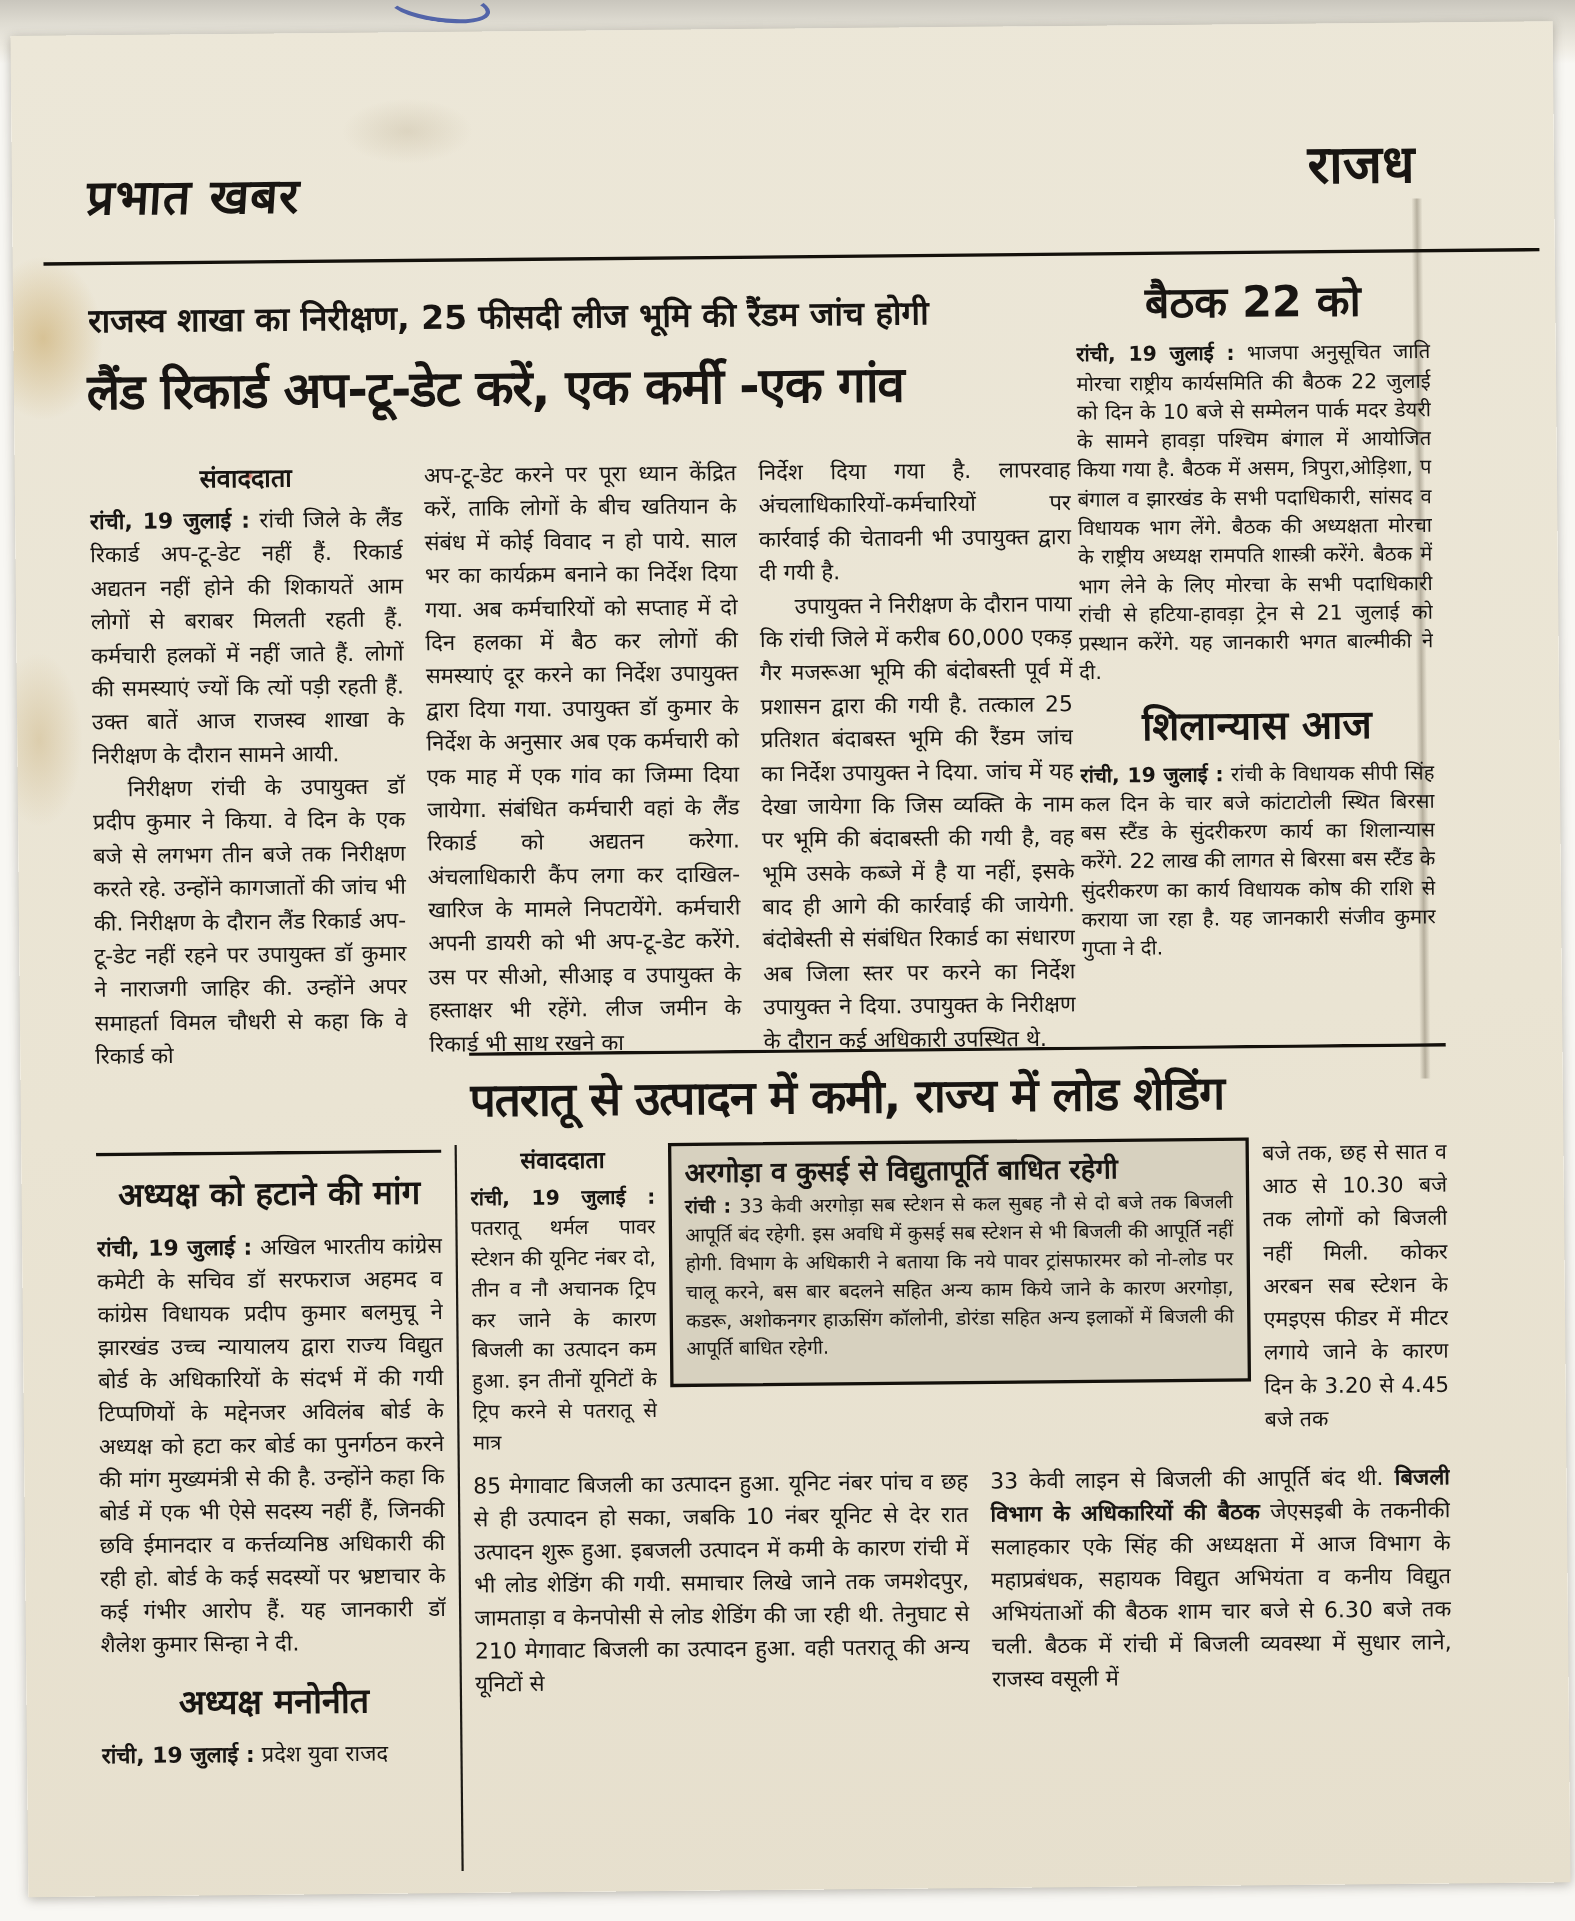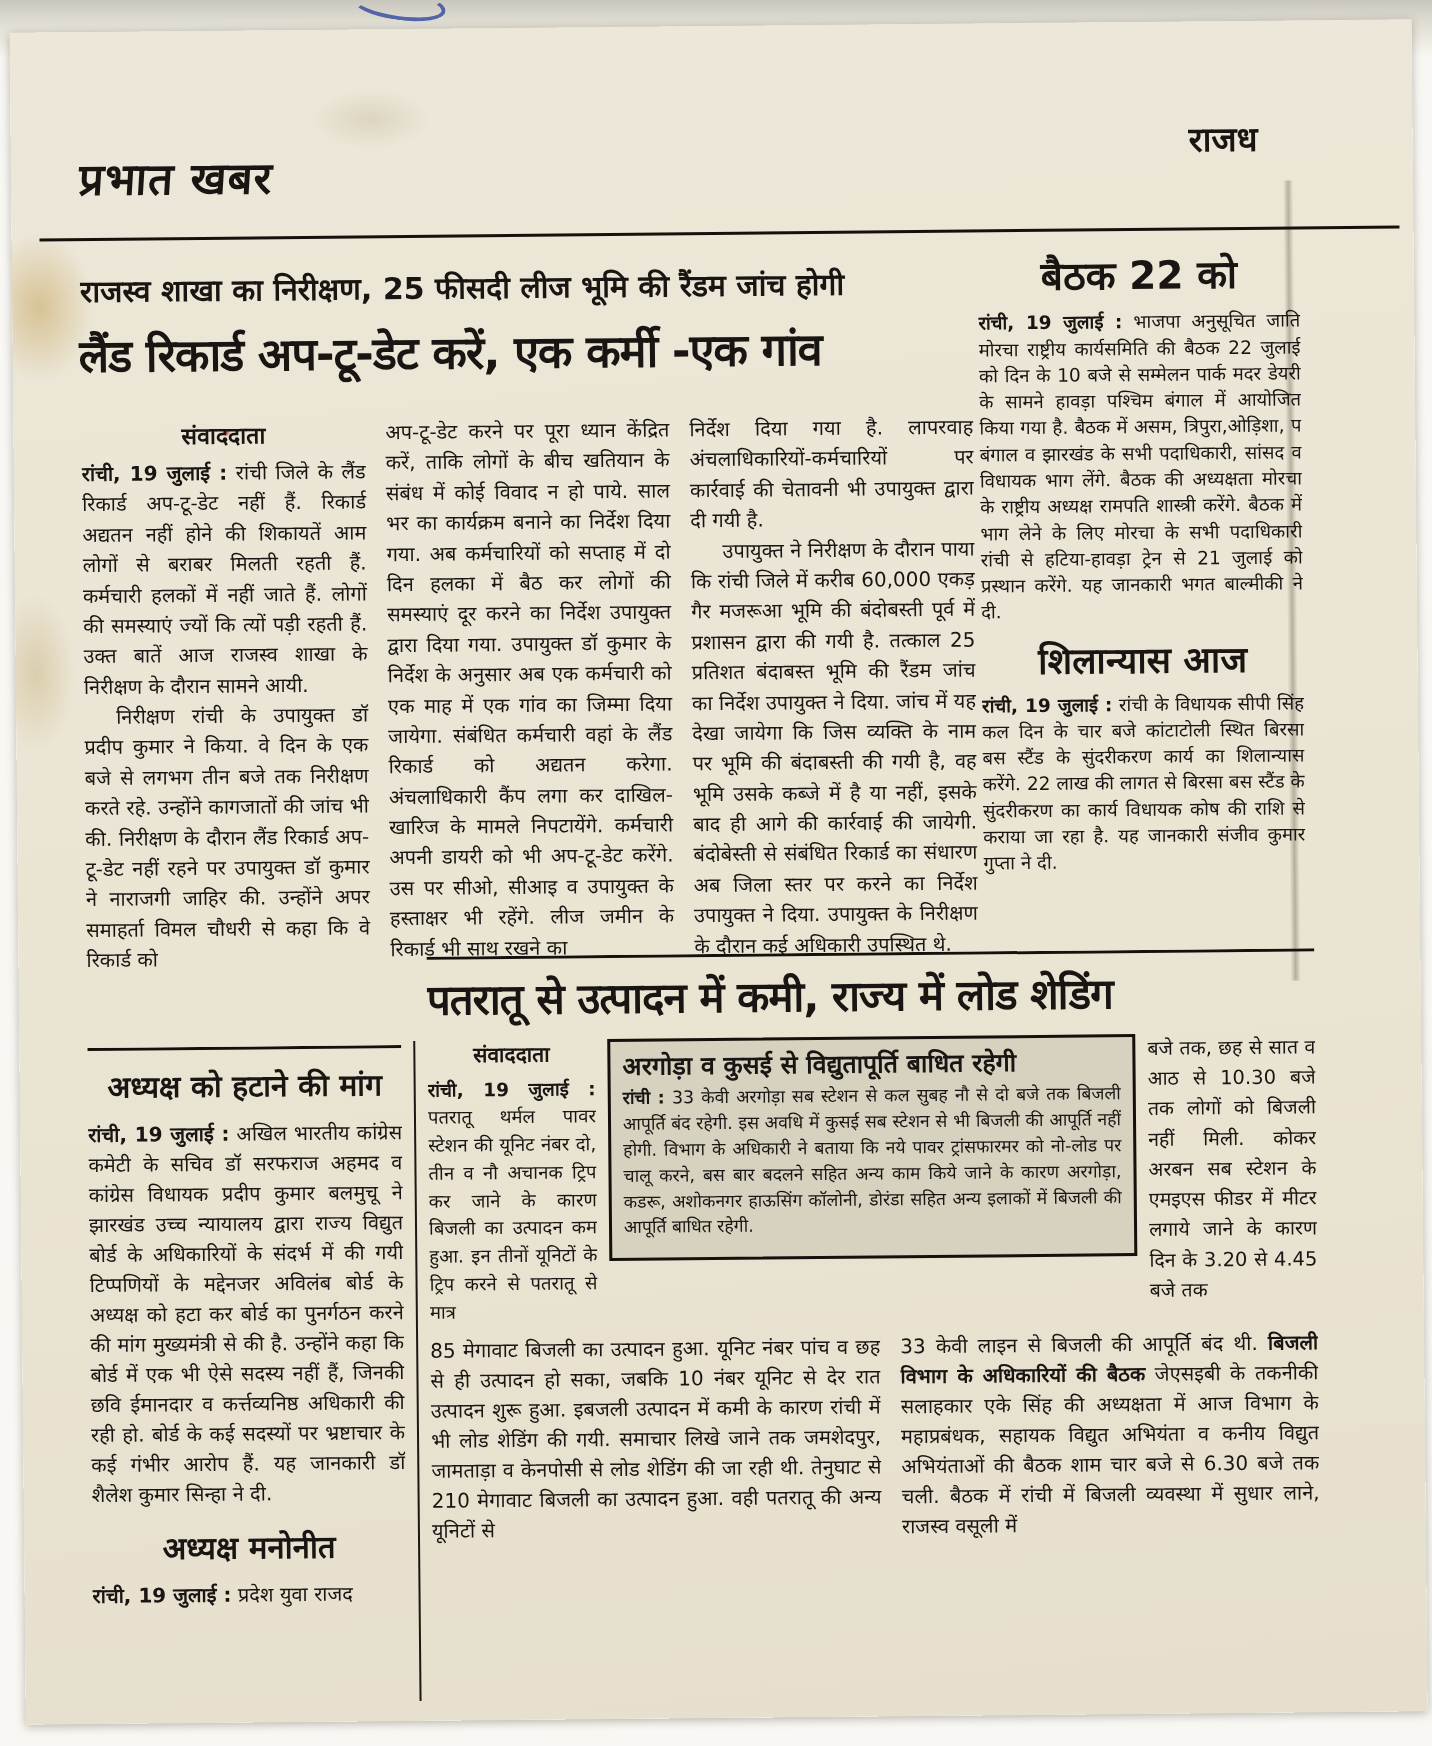--- a/index.html
+++ b/index.html
@@ -38,21 +38,21 @@
   .crease{
     position:absolute;left:1272px;top:160px;width:10px;height:800px;
     background:linear-gradient(to right,rgba(60,50,30,0),rgba(60,50,30,.30),rgba(60,50,30,0));
   }
 
   
   .paper-name{
     position:absolute;left:68px;top:116px;font-size:44px;font-weight:900;
     letter-spacing:1px;transform:skewX(-4deg);
   }
-  .region-label{position:absolute;left:1178px;top:94px;font-size:34px;font-weight:900;white-space:nowrap;}
+  .region-label{position:absolute;left:1178px;top:94px;font-size:48px;font-weight:900;white-space:nowrap;}
   .masthead-rule{position:absolute;left:28px;top:206px;width:1360px;height:3px;background:#14110c;}
 
   
   .kicker{
     position:absolute;left:68px;top:238px;width:880px;
     font-size:30px;font-weight:bold;white-space:nowrap;overflow:hidden;
   }
   .lead-headline{
     position:absolute;left:66px;top:292px;width:900px;margin:0;
     font-size:45px;font-weight:900;letter-spacing:-1px;white-space:nowrap;overflow:hidden;

